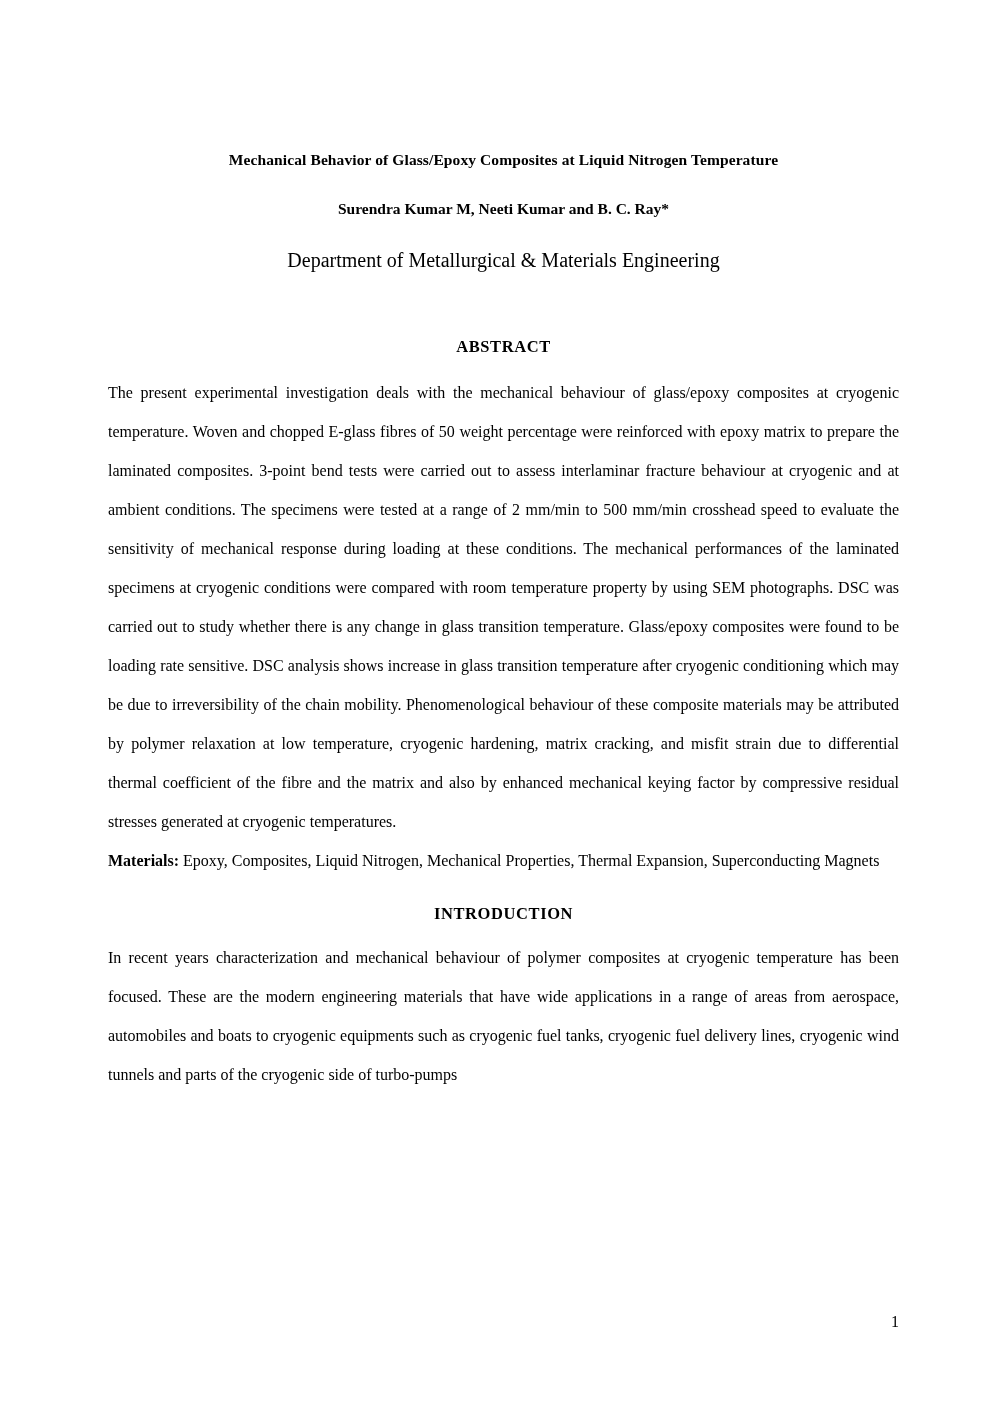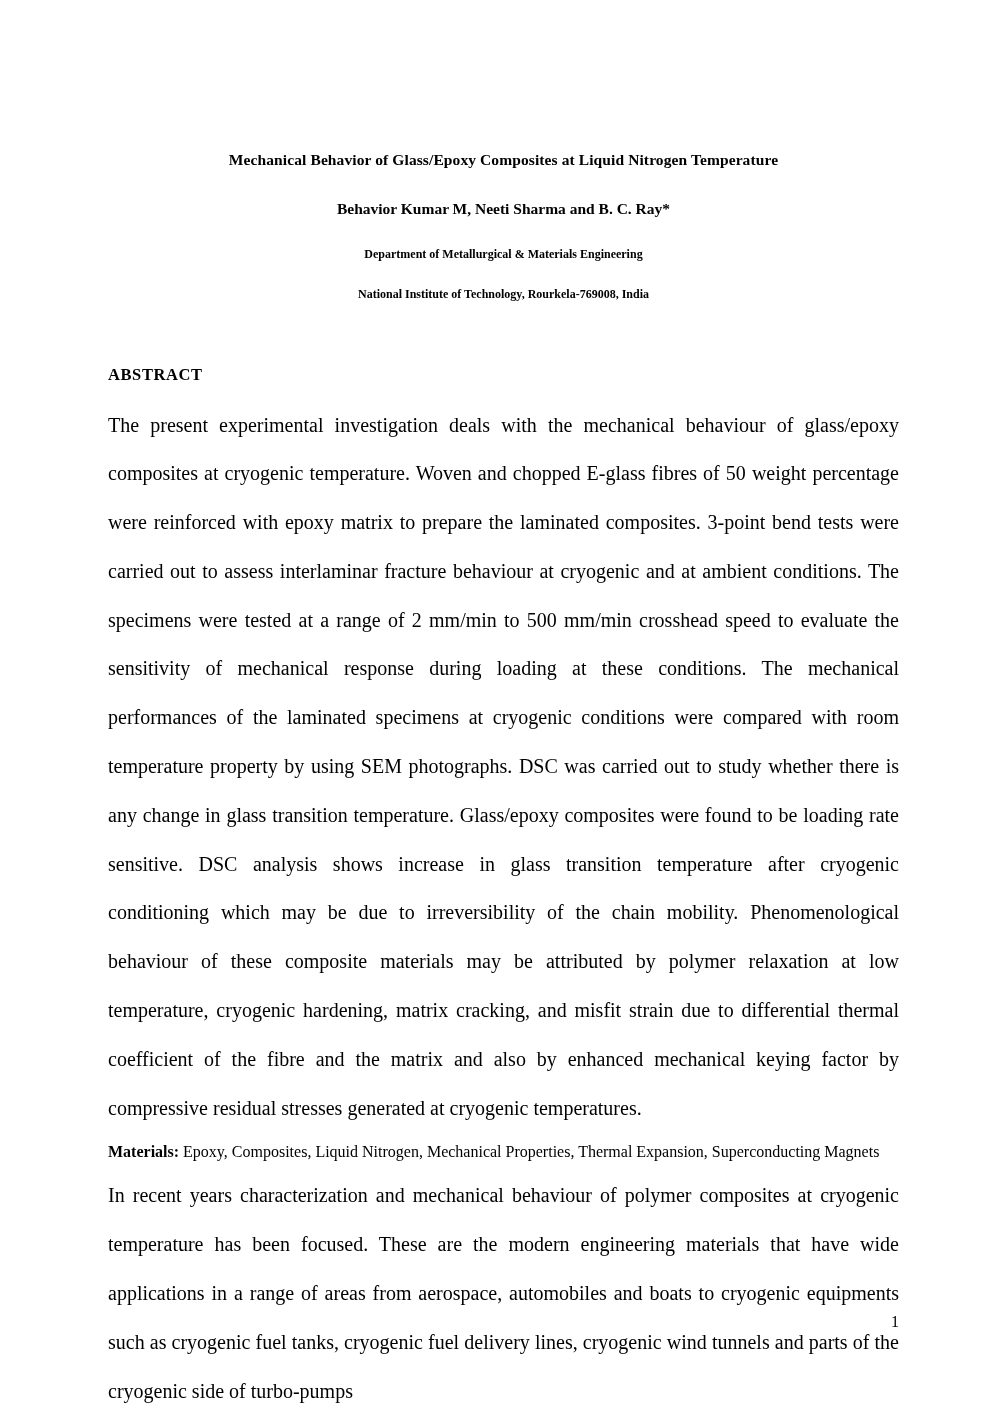--- a/index.html
+++ b/index.html
@@ -35,42 +35,42 @@
     line-height: 1.5;
     margin: 0 0 26px 0;
   }
   .authors {
     font-size: 15.5px;
     font-weight: bold;
     line-height: 1.5;
     margin: 0 0 24px 0;
   }
   .affil {
-    font-size: 12px;
+    font-size: 20px;
     line-height: 1.5;
     margin: 0 0 22px 0;
-    font-weight: bold;
+    font-weight: normal;
   }
   .corresp {
     font-size: 16px;
     line-height: 1.5;
     margin: 0 0 0 0;
   }
   .section-head {
-    text-align: left;
+    text-align: center;
     font-size: 16.5px;
     font-weight: bold;
     letter-spacing: 0.6px;
     margin: 62px 0 16px 0;
   }
   .section-head.intro {
     margin: 24px 0 14px 0;
   }
   p.body-text {
-    font-size: 20px;
+    font-size: 16px;
     line-height: 2.44;
     text-align: justify;
     text-justify: inter-word;
     margin: 0;
   }
   p.keywords {
     font-size: 16px;
     line-height: 2.44;
     text-align: justify;
     margin: 0;
@@ -86,29 +86,29 @@
     text-align: right;
   }
 </style>
 </head>
 <body>
 
 <div class="page">
 
   <div class="title-block">
     <div class="doc-title">Mechanical Behavior of Glass/Epoxy Composites at Liquid Nitrogen Temperature</div>
-    <div class="authors">Behavior Kumar M, Neeti Sharma and B. C. Ray*</div>
+    <div class="authors">Surendra Kumar M, Neeti Kumar and B. C. Ray*</div>
     <div class="affil">Department of Metallurgical &amp; Materials Engineering</div>
-    <div class="affil">National Institute of Technology, Rourkela-769008, India</div>
   </div>
 
   <div class="section-head">ABSTRACT</div>
 
   <p class="body-text">The present experimental investigation deals with the mechanical behaviour of glass/epoxy composites at cryogenic temperature. Woven and chopped E-glass fibres of 50 weight percentage were reinforced with epoxy matrix to prepare the laminated composites.  3-point bend tests were carried out to assess interlaminar fracture behaviour at cryogenic and at ambient conditions. The specimens were tested at a range of 2 mm/min to 500 mm/min crosshead speed to evaluate the sensitivity of mechanical response during loading at these conditions. The mechanical performances of the laminated specimens at cryogenic conditions were compared with room temperature property by using SEM photographs. DSC was carried out to study whether there is any change in glass transition temperature. Glass/epoxy composites were found to be loading rate sensitive. DSC analysis shows increase in glass transition temperature after cryogenic conditioning which may be due to irreversibility of the chain mobility.  Phenomenological behaviour of these composite materials may be attributed by polymer relaxation at low temperature, cryogenic hardening, matrix cracking, and misfit strain due to differential thermal coefficient of the fibre and the matrix and also by enhanced mechanical keying factor by compressive residual stresses generated at cryogenic temperatures.</p>
 
   <p class="keywords"><span class="kw-label">Materials:</span><span> Epoxy, Composites, Liquid Nitrogen, Mechanical Properties, Thermal Expansion, Superconducting Magnets</span></p>
 
+  <div class="section-head intro">INTRODUCTION</div>
 
   <p class="body-text">In recent years characterization and mechanical behaviour of polymer composites at cryogenic temperature has been focused. These are the modern engineering materials that have wide applications in a range of areas from aerospace, automobiles and boats to cryogenic equipments such as cryogenic fuel tanks, cryogenic fuel delivery lines, cryogenic wind tunnels and parts of the cryogenic side of turbo-pumps</p>
 
   <div class="page-number">1</div>
 
 </div>
 
 </body></html>

